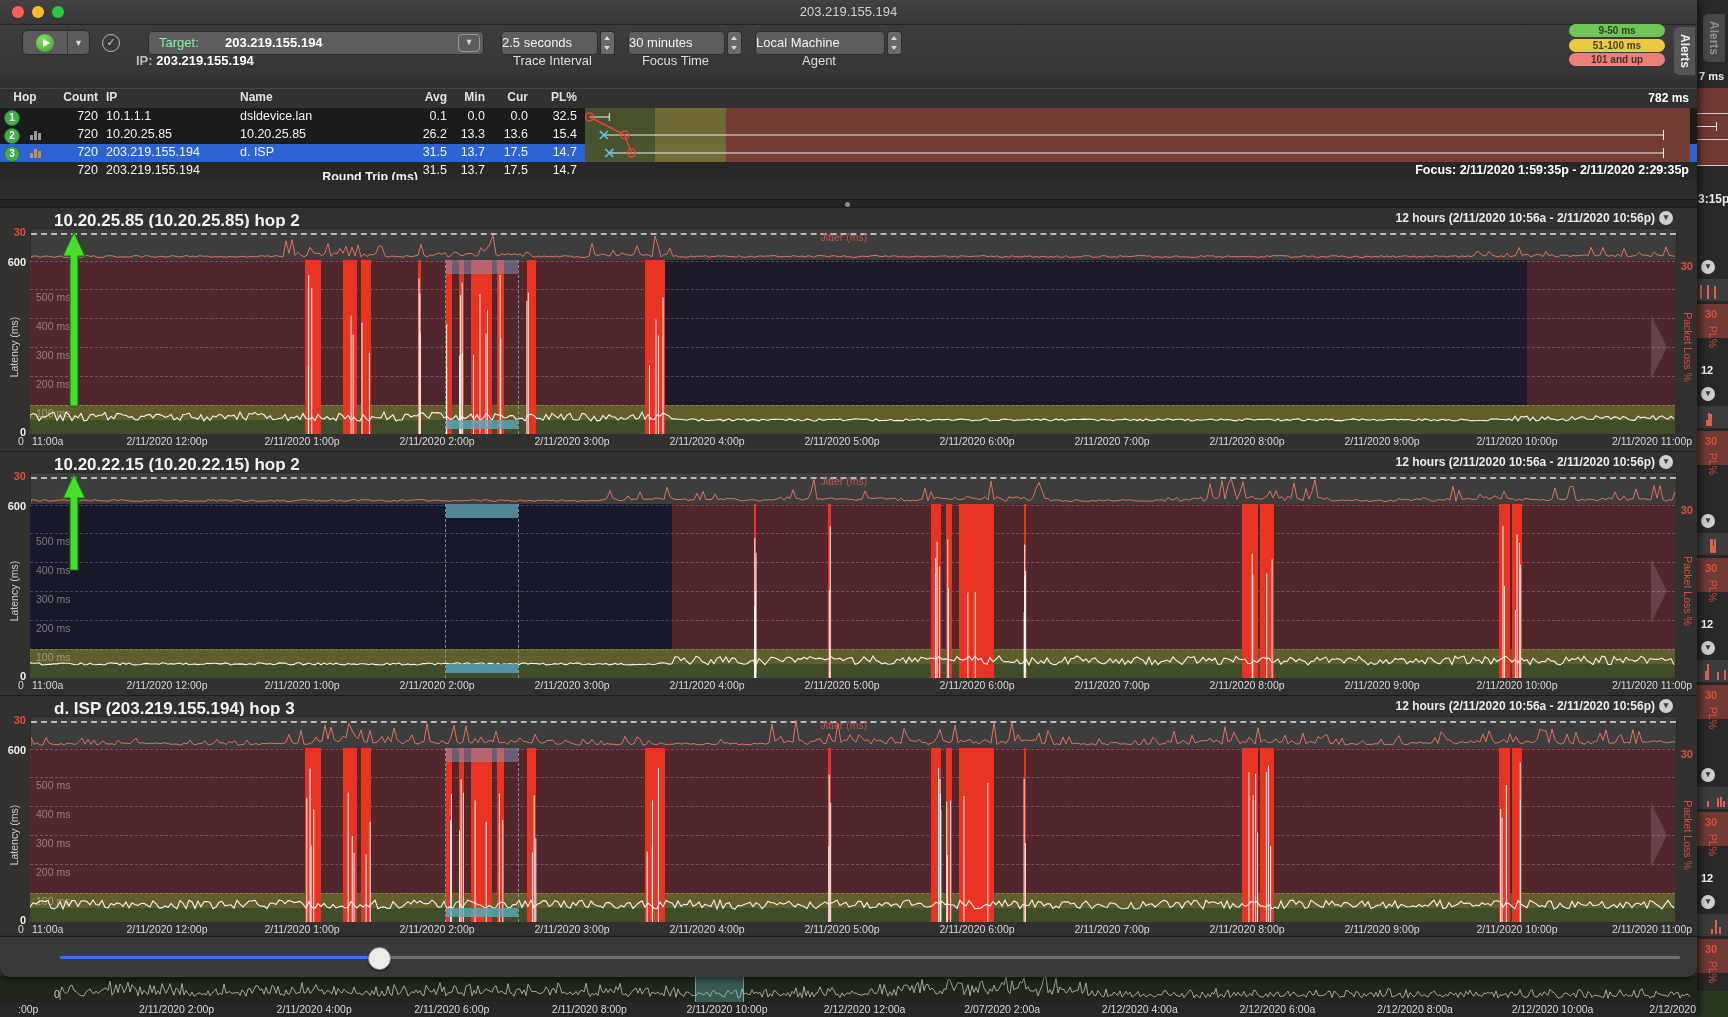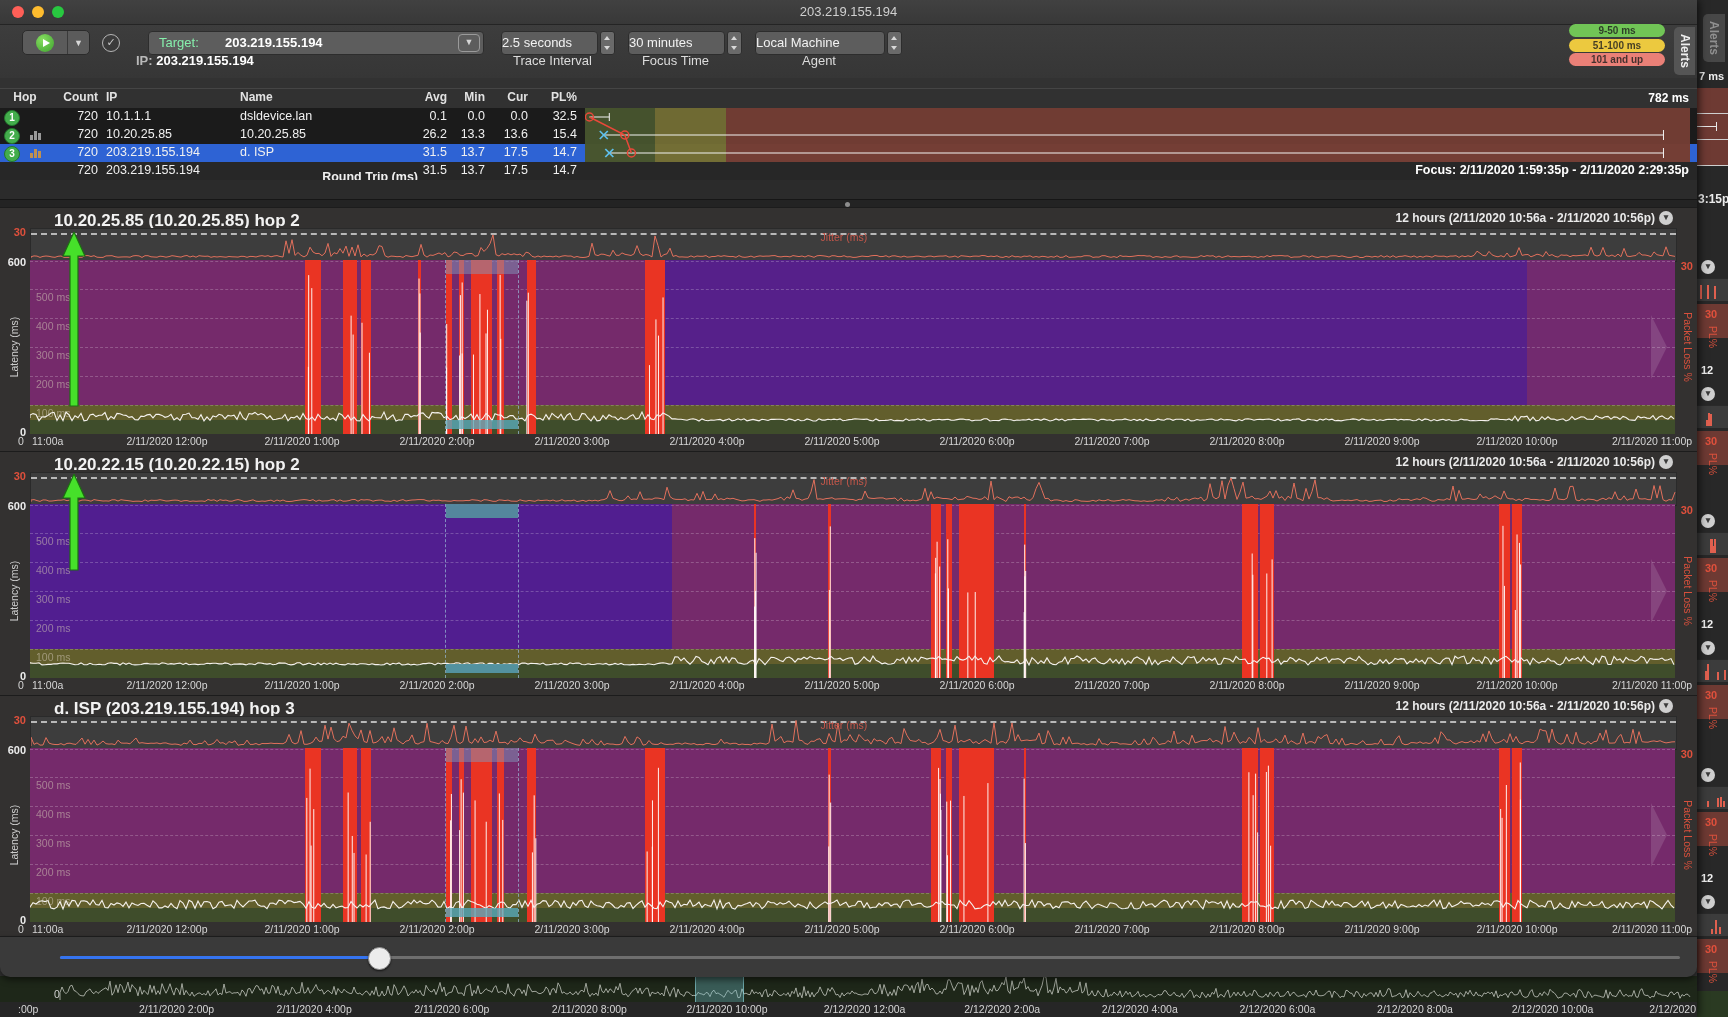--- a/index.html
+++ b/index.html
@@ -70,21 +70,21 @@
   .chevbtn{position:absolute;right:24px;top:3px;width:14px;height:14px;border-radius:50%;background:#cfcfcf;color:#3a3a3a;font-size:9px;font-weight:bold;text-align:center;line-height:13px;}
   .jitterrow{position:relative;height:32px;}
   .jmax{position:absolute;left:6px;top:-2px;width:20px;text-align:right;color:#e0503c;font-size:11px;font-weight:bold;}
   .jstrip{position:absolute;left:30px;top:0;width:1645px;height:32px;background:#3d3d3d;border:1px solid #2a2a2a;border-bottom:1px solid #222;}
   .jdash{position:absolute;left:0;top:4px;width:100%;height:0;border-top:2px dashed rgba(215,215,215,.8);}
   .jcenter{position:absolute;left:48%;top:2px;color:#c4574a;font-size:10.5px;}
   .plotrow{position:relative;height:174px;}
   .ymax{position:absolute;left:2px;top:-4px;width:24px;text-align:right;color:#ececec;font-size:11px;font-weight:bold;}
   .ymin{position:absolute;left:2px;bottom:-4px;width:24px;text-align:right;color:#ececec;font-size:11px;font-weight:bold;}
   .yaxis{position:absolute;left:8px;top:50%;transform:translateY(-50%) rotate(180deg);color:#cfcfcf;font-size:10.5px;}
-  .plot{position:absolute;left:30px;top:0;width:1645px;height:174px;background:#4c1d95;overflow:hidden;}
+  .plot{position:absolute;left:30px;top:0;width:1645px;height:174px;background:#0f172a;overflow:hidden;}
   .band{position:absolute;left:0;width:100%;}
   .bandgreen{bottom:0;height:14px;background:#3f4d2b;}
   .bandolive{bottom:14px;height:15px;background:#625e2c;}
   .region{position:absolute;top:0;height:145px;background:#af3e32;}
   .grid{position:absolute;left:0;width:100%;height:0;border-top:1px dashed rgba(255,255,255,.22);}
   .glabel{position:absolute;font-size:10.5px;color:rgba(210,198,182,.55);}
   .lossbar{position:absolute;top:0;height:174px;background:#ea3423;}
   .tracesvg{position:absolute;left:0;top:0;}
   .focusreg{position:absolute;top:0;height:174px;border-left:1px dashed rgba(150,180,210,.75);border-right:1px dashed rgba(150,180,210,.75);}
   .fcap{position:absolute;left:0;width:100%;height:14px;top:0;}
@@ -629,21 +629,21 @@
         <span class="ovzero">0</span>
         <div class="ovsel"></div>
         <div class="ovlabrow">
           <span class="ovlab" style="left: 18px;">:00p</span>
           <span class="ovlab" style="left: 176.6px; transform: translateX(-50%);">2/11/2020 2:00p</span>
           <span class="ovlab" style="left: 314.2px; transform: translateX(-50%);">2/11/2020 4:00p</span>
           <span class="ovlab" style="left: 451.8px; transform: translateX(-50%);">2/11/2020 6:00p</span>
           <span class="ovlab" style="left: 589.4px; transform: translateX(-50%);">2/11/2020 8:00p</span>
           <span class="ovlab" style="left: 727px; transform: translateX(-50%);">2/11/2020 10:00p</span>
           <span class="ovlab" style="left: 864.6px; transform: translateX(-50%);">2/12/2020 12:00a</span>
-          <span class="ovlab" style="left: 1002.2px; transform: translateX(-50%);">2/12/2020 2:00a</span>
+          <span class="ovlab" style="left: 1002.2px; transform: translateX(-50%);">2/07/2020 2:00a</span>
           <span class="ovlab" style="left: 1139.8px; transform: translateX(-50%);">2/12/2020 4:00a</span>
           <span class="ovlab" style="left: 1277.4px; transform: translateX(-50%);">2/12/2020 6:00a</span>
           <span class="ovlab" style="left: 1415px; transform: translateX(-50%);">2/12/2020 8:00a</span>
           <span class="ovlab" style="left: 1552.6px; transform: translateX(-50%);">2/12/2020 10:00a</span>
           <span class="ovlab" style="left: 1690.2px; transform: translateX(-50%);">2/12/2020 12:00p</span>
         </div>
       </div>
   </div>
 
   <div class="sliver" id="sliver">

